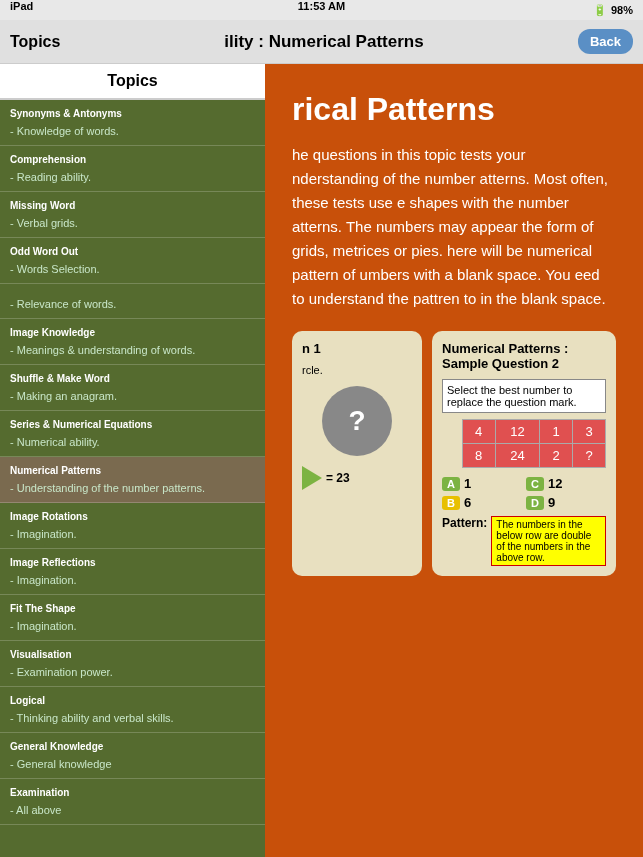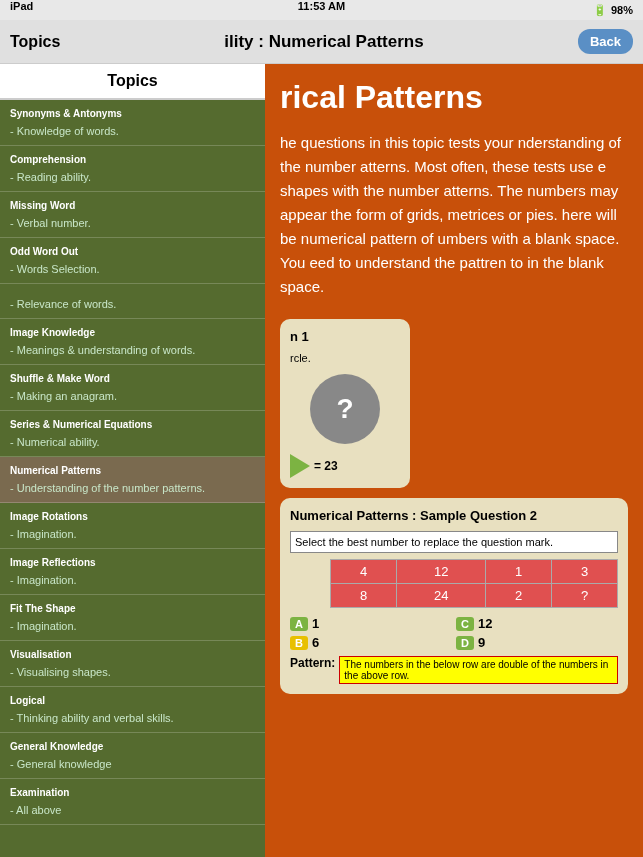--- a/index.html
+++ b/index.html
@@ -51,32 +51,32 @@
     }
     .sidebar-item .item-title {
       font-size: 10px; font-weight: bold; color: #fff;
     }
     .sidebar-item .item-subtitle {
       font-size: 11px; color: #c8e6c8; margin-top: 6px;
     }
 
     
     .content-area {
-      flex: 1; background: #c8500a; overflow-y: auto; padding: 15px;
+      flex: 1; background: #c8500a; overflow-y: auto; padding: 27px;
     }
     .topic-title {
       font-size: 32px; font-weight: bold; color: #fff; margin-bottom: 15px;
     }
     .topic-description {
       font-size: 15px; color: #fff; line-height: 1.6; margin-bottom: 20px;
     }
 
     
     .questions-row {
-      display: flex; gap: 10px; flex-wrap: wrap; flex-direction: column;
+      display: flex; gap: 10px; flex-wrap: wrap;
     }
     .sample-box {
       background: #e8e0c0; border-radius: 10px; padding: 10px; flex: 1; min-width: 130px;
     }
     .sample-box-title {
       font-size: 13px; font-weight: bold; color: #000; margin-bottom: 8px;
     }
     .sample-instruction {
       font-size: 11px; color: #000; border: 1px solid #888; padding: 4px; margin-bottom: 6px; background: #fff;
     }
@@ -167,21 +167,21 @@
         <div class="sidebar-item">
           <div class="item-title">Synonyms &amp; Antonyms</div>
           <div class="item-subtitle">- Knowledge of words.</div>
         </div>
         <div class="sidebar-item">
           <div class="item-title">Comprehension</div>
           <div class="item-subtitle">- Reading ability.</div>
         </div>
         <div class="sidebar-item">
           <div class="item-title">Missing Word</div>
-          <div class="item-subtitle">- Verbal number.</div>
+          <div class="item-subtitle">- Verbal grids.</div>
         </div>
         <div class="sidebar-item">
           <div class="item-title">Odd Word Out</div>
           <div class="item-subtitle">- Words Selection.</div>
         </div>
         <div class="sidebar-item">
           <div class="item-subtitle">- Relevance of words.</div>
         </div>
         <div class="sidebar-item">
           <div class="item-title">Image Knowledge</div>
@@ -206,21 +206,21 @@
         <div class="sidebar-item">
           <div class="item-title">Image Reflections</div>
           <div class="item-subtitle">- Imagination.</div>
         </div>
         <div class="sidebar-item">
           <div class="item-title">Fit The Shape</div>
           <div class="item-subtitle">- Imagination.</div>
         </div>
         <div class="sidebar-item">
           <div class="item-title">Visualisation</div>
-          <div class="item-subtitle">- Visualising shapes.</div>
+          <div class="item-subtitle">- Examination power.</div>
         </div>
         <div class="sidebar-item">
           <div class="item-title">Logical</div>
           <div class="item-subtitle">- Thinking ability and verbal skills.</div>
         </div>
         <div class="sidebar-item">
           <div class="item-title">General Knowledge</div>
           <div class="item-subtitle">- General knowledge</div>
         </div>
         <div class="sidebar-item">

